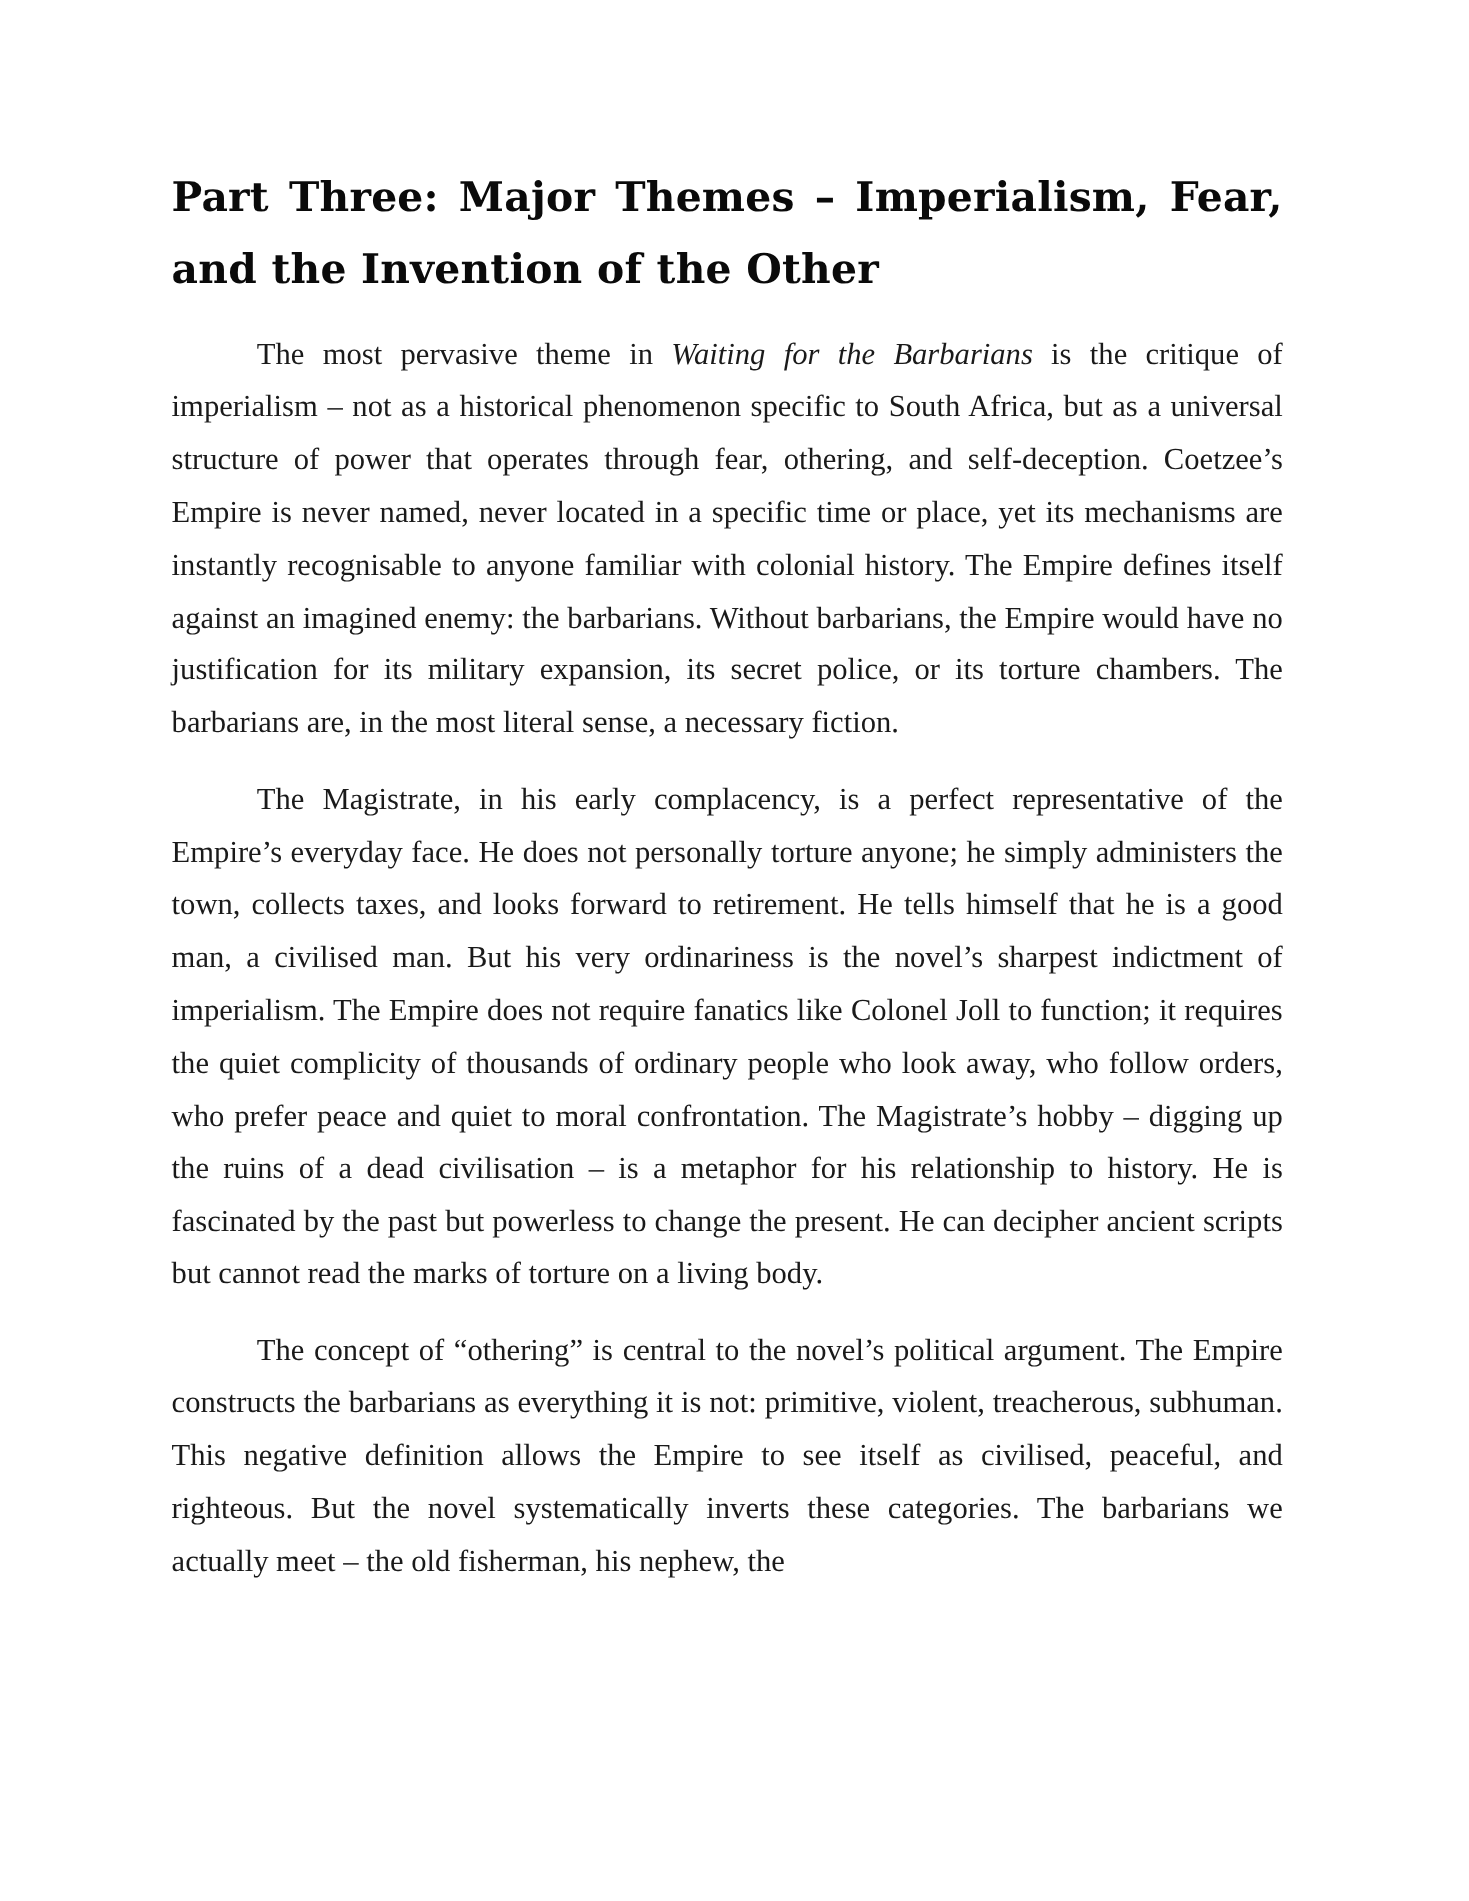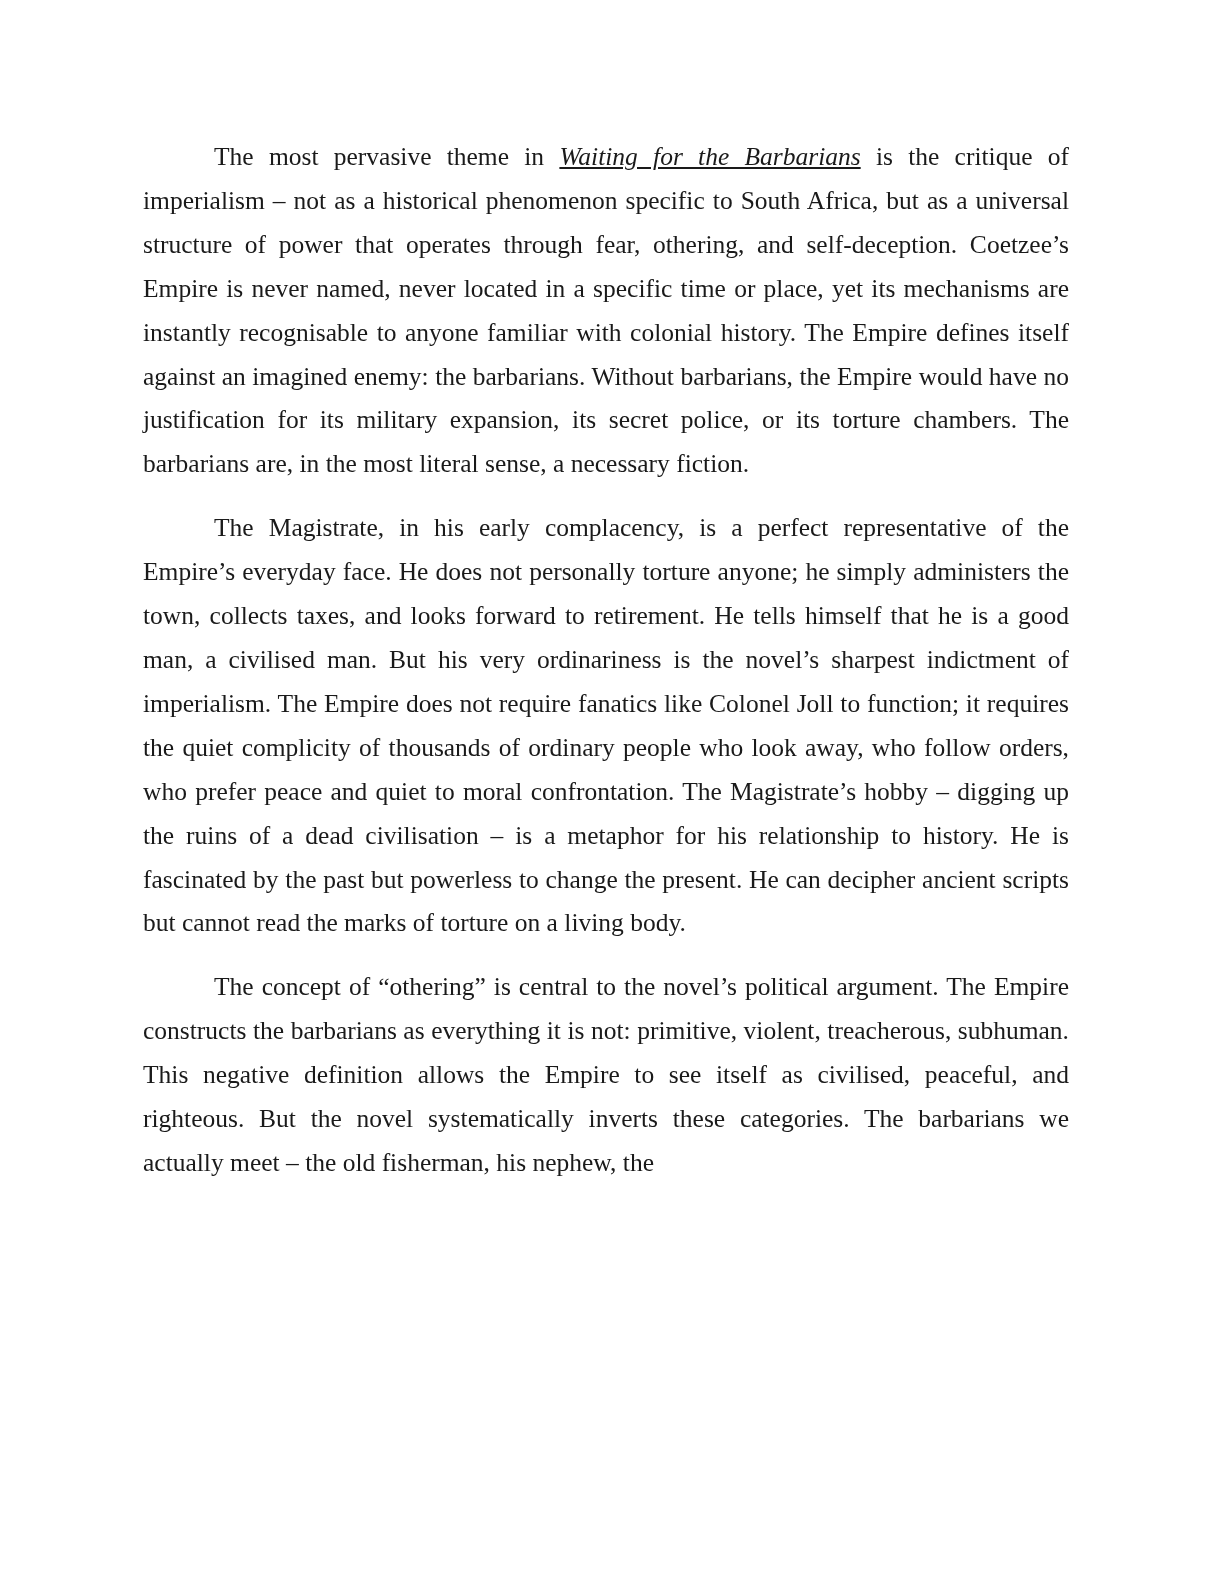--- a/index.html
+++ b/index.html
@@ -34,26 +34,26 @@
       font-family: "Liberation Serif", "DejaVu Serif", serif;
       font-size: 25.5px;
       line-height: 43.9px;
       text-align: justify;
       text-indent: 71px;
       margin: 0 0 20px 0;
       color: #1a1a1a;
     }
     .para em {
       font-style: italic;
-      text-decoration: underline;
     }
   </style>
 </head>
 <body>
 
 <div class="page">
+  <h1 class="heading">Part Three: Major Themes – Imperialism, Fear, and the Invention of the Other</h1>
 
   <p class="para"><span>The most pervasive theme in </span><em>Waiting for the Barbarians</em><span> is the critique of imperialism – not as a historical phenomenon specific to South Africa, but as a universal structure of power that operates through fear, othering, and self-deception. Coetzee’s Empire is never named, never located in a specific time or place, yet its mechanisms are instantly recognisable to anyone familiar with colonial history. The Empire defines itself against an imagined enemy: the barbarians. Without barbarians, the Empire would have no justification for its military expansion, its secret police, or its torture chambers. The barbarians are, in the most literal sense, a necessary fiction.</span></p>
 
   <p class="para">The Magistrate, in his early complacency, is a perfect representative of the Empire’s everyday face. He does not personally torture anyone; he simply administers the town, collects taxes, and looks forward to retirement. He tells himself that he is a good man, a civilised man. But his very ordinariness is the novel’s sharpest indictment of imperialism. The Empire does not require fanatics like Colonel Joll to function; it requires the quiet complicity of thousands of ordinary people who look away, who follow orders, who prefer peace and quiet to moral confrontation. The Magistrate’s hobby – digging up the ruins of a dead civilisation – is a metaphor for his relationship to history. He is fascinated by the past but powerless to change the present. He can decipher ancient scripts but cannot read the marks of torture on a living body.</p>
 
   <p class="para">The concept of “othering” is central to the novel’s political argument. The Empire constructs the barbarians as everything it is not: primitive, violent, treacherous, subhuman. This negative definition allows the Empire to see itself as civilised, peaceful, and righteous. But the novel systematically inverts these categories. The barbarians we actually meet – the old fisherman, his nephew, the</p>
 </div>
 
 </body></html>

